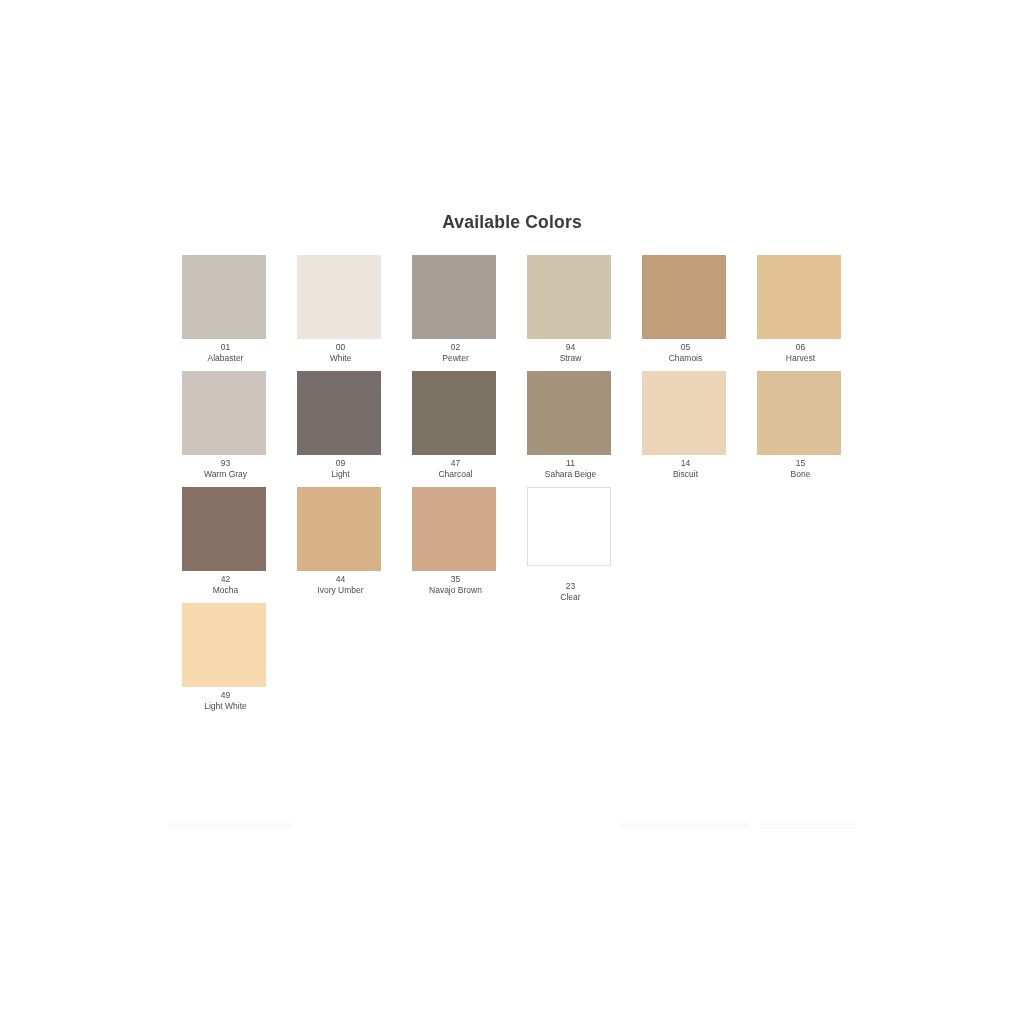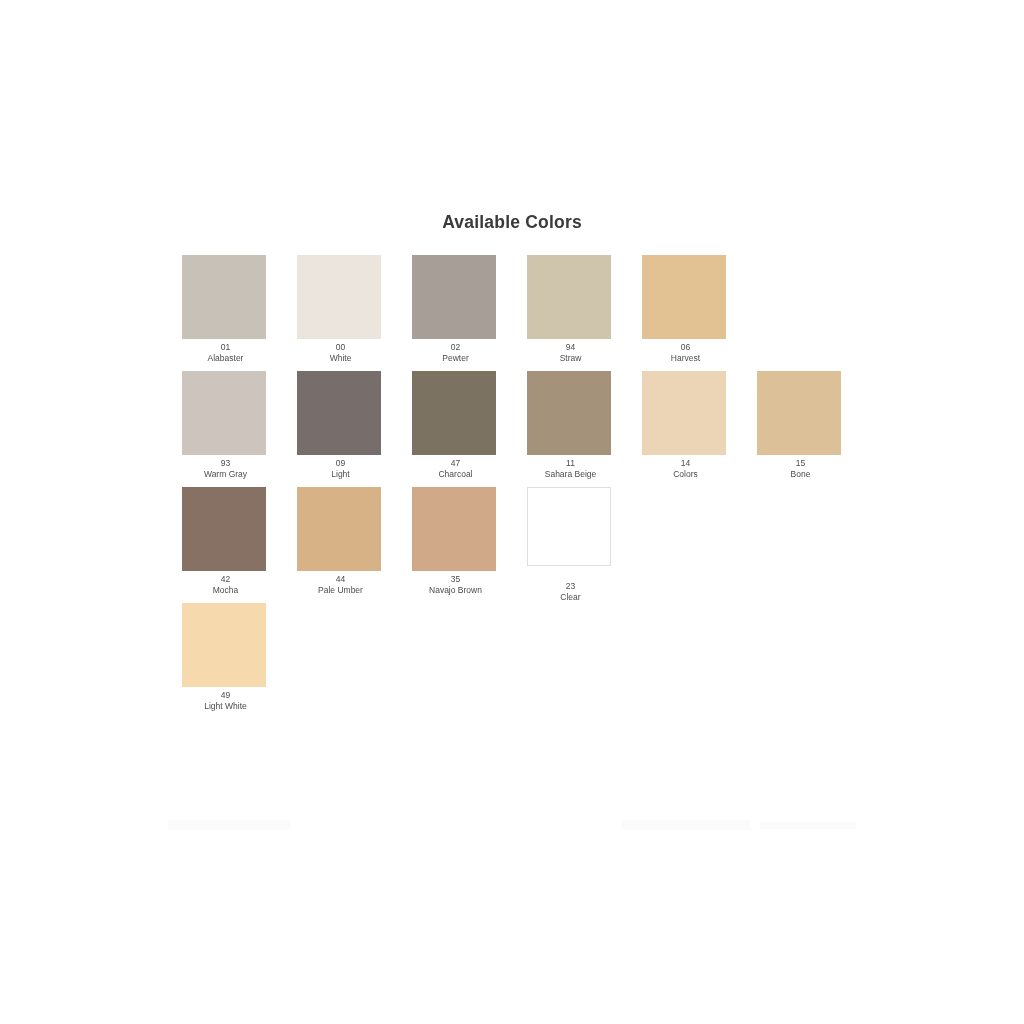--- a/index.html
+++ b/index.html
@@ -144,20 +144,27 @@
           </div>
         </div>
         <div class="swatch-cell">
           <div class="swatch-chip" style="background: rgb(207, 197, 173);"></div>
           <div class="swatch-labels">
             <span class="swatch-code">94</span>
             <span class="swatch-name">Straw</span>
           </div>
         </div>
         <div class="swatch-cell">
+          <div class="swatch-chip" style="background: rgb(194, 157, 121);"></div>
+          <div class="swatch-labels">
+            <span class="swatch-code">05</span>
+            <span class="swatch-name">Chamois</span>
+          </div>
+        </div>
+        <div class="swatch-cell">
           <div class="swatch-chip" style="background: rgb(226, 194, 146);"></div>
           <div class="swatch-labels">
             <span class="swatch-code">06</span>
             <span class="swatch-name">Harvest</span>
           </div>
         </div>
       </div>
       <div class="swatch-row">
         <div class="swatch-cell">
           <div class="swatch-chip" style="background: rgb(205, 196, 189);"></div>
@@ -184,21 +191,21 @@
           <div class="swatch-chip" style="background: rgb(164, 146, 122);"></div>
           <div class="swatch-labels">
             <span class="swatch-code">11</span>
             <span class="swatch-name">Sahara Beige</span>
           </div>
         </div>
         <div class="swatch-cell">
           <div class="swatch-chip" style="background: rgb(235, 213, 182);"></div>
           <div class="swatch-labels">
             <span class="swatch-code">14</span>
-            <span class="swatch-name">Colors</span>
+            <span class="swatch-name">Biscuit</span>
           </div>
         </div>
         <div class="swatch-cell">
           <div class="swatch-chip" style="background: rgb(220, 192, 152);"></div>
           <div class="swatch-labels">
             <span class="swatch-code">15</span>
             <span class="swatch-name">Bone</span>
           </div>
         </div>
       </div>
@@ -207,21 +214,21 @@
           <div class="swatch-chip" style="background: rgb(135, 113, 100);"></div>
           <div class="swatch-labels">
             <span class="swatch-code">42</span>
             <span class="swatch-name">Mocha</span>
           </div>
         </div>
         <div class="swatch-cell">
           <div class="swatch-chip" style="background: rgb(215, 178, 134);"></div>
           <div class="swatch-labels">
             <span class="swatch-code">44</span>
-            <span class="swatch-name">Pale Umber</span>
+            <span class="swatch-name">Ivory Umber</span>
           </div>
         </div>
         <div class="swatch-cell">
           <div class="swatch-chip" style="background: rgb(207, 169, 136);"></div>
           <div class="swatch-labels">
             <span class="swatch-code">35</span>
             <span class="swatch-name">Navajo Brown</span>
           </div>
         </div>
         <div class="swatch-cell label-low">

